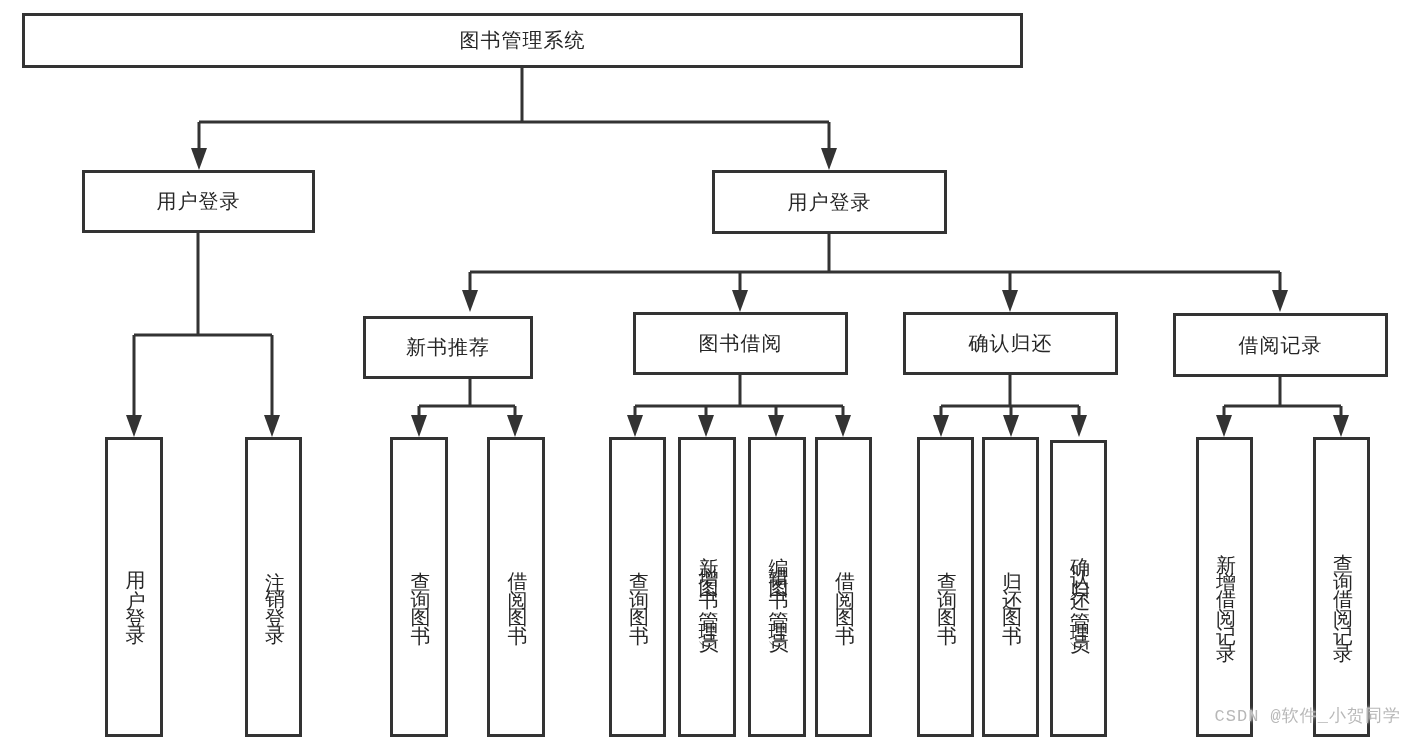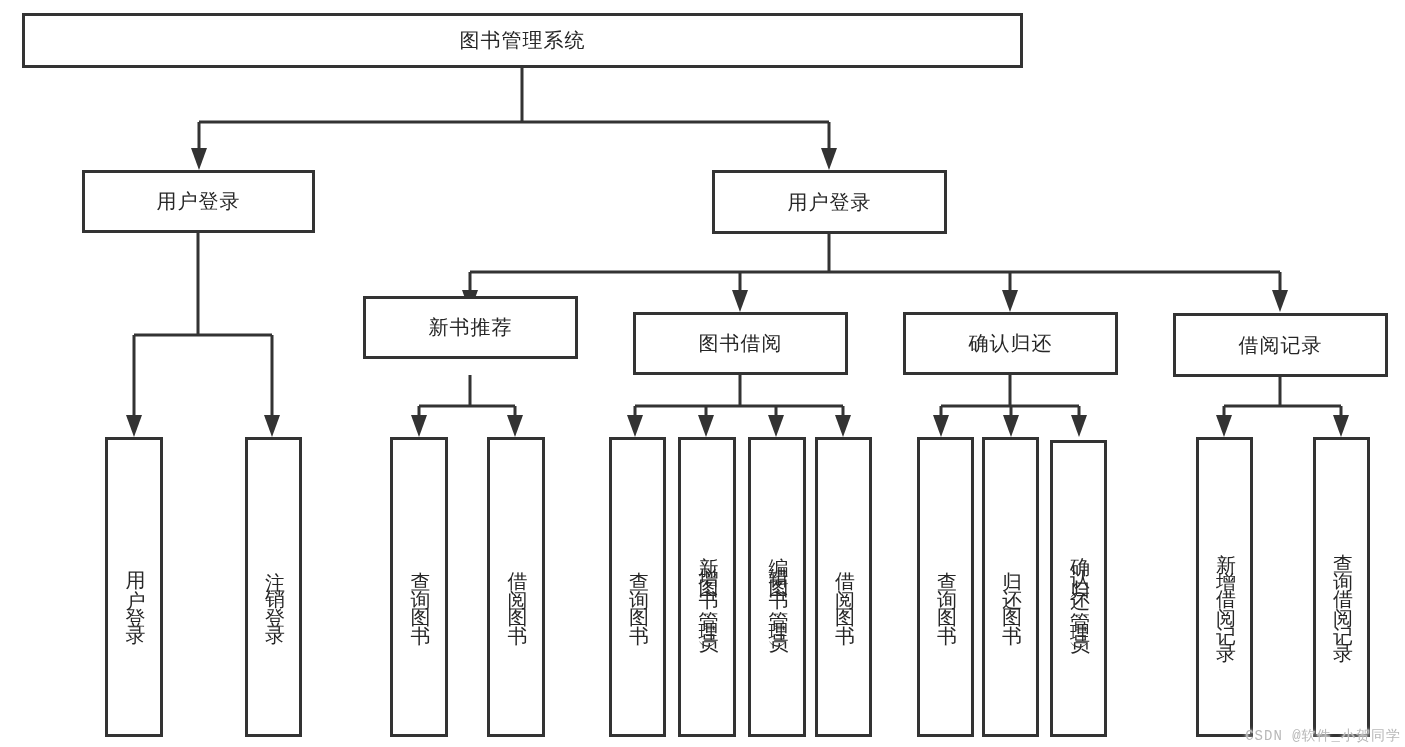--- a/index.html
+++ b/index.html
@@ -37,22 +37,22 @@
   .vnode .lbl{
     writing-mode:vertical-rl;
     text-orientation:mixed;
     font-size:20px;
     line-height:1;
     color:var(--text);
     white-space:nowrap;
   }
   .watermark{
     position:absolute;
-    right:4px;bottom:2px;
-    font-size:14px;
+    right:4px;bottom:20px;
+    font-size:17px;
     color:var(--watermark);
     letter-spacing:1px;
     text-shadow:0 0 2px #ffffff,0 0 4px #ffffff;
     white-space:nowrap;
   }
 </style>
 </head>
 <body>
 
 <div class="stage">
@@ -111,21 +111,21 @@
     <span class="lbl">图书管理系统</span>
   </div>
 
   <div class="box hnode" style="left:82px;top:170px;width:233px;height:63px">
     <span class="lbl">用户登录</span>
   </div>
   <div class="box hnode" style="left:712px;top:170px;width:235px;height:64px">
     <span class="lbl">用户登录</span>
   </div>
 
-  <div class="box hnode" style="left:363px;top:296px;width:215px;height:63px">
+  <div class="box hnode" style="left:363px;top:316px;width:170px;height:63px">
     <span class="lbl">新书推荐</span>
   </div>
   <div class="box hnode" style="left:633px;top:312px;width:215px;height:63px">
     <span class="lbl">图书借阅</span>
   </div>
   <div class="box hnode" style="left:903px;top:312px;width:215px;height:63px">
     <span class="lbl">确认归还</span>
   </div>
   <div class="box hnode" style="left:1173px;top:313px;width:215px;height:64px">
     <span class="lbl">借阅记录</span>

